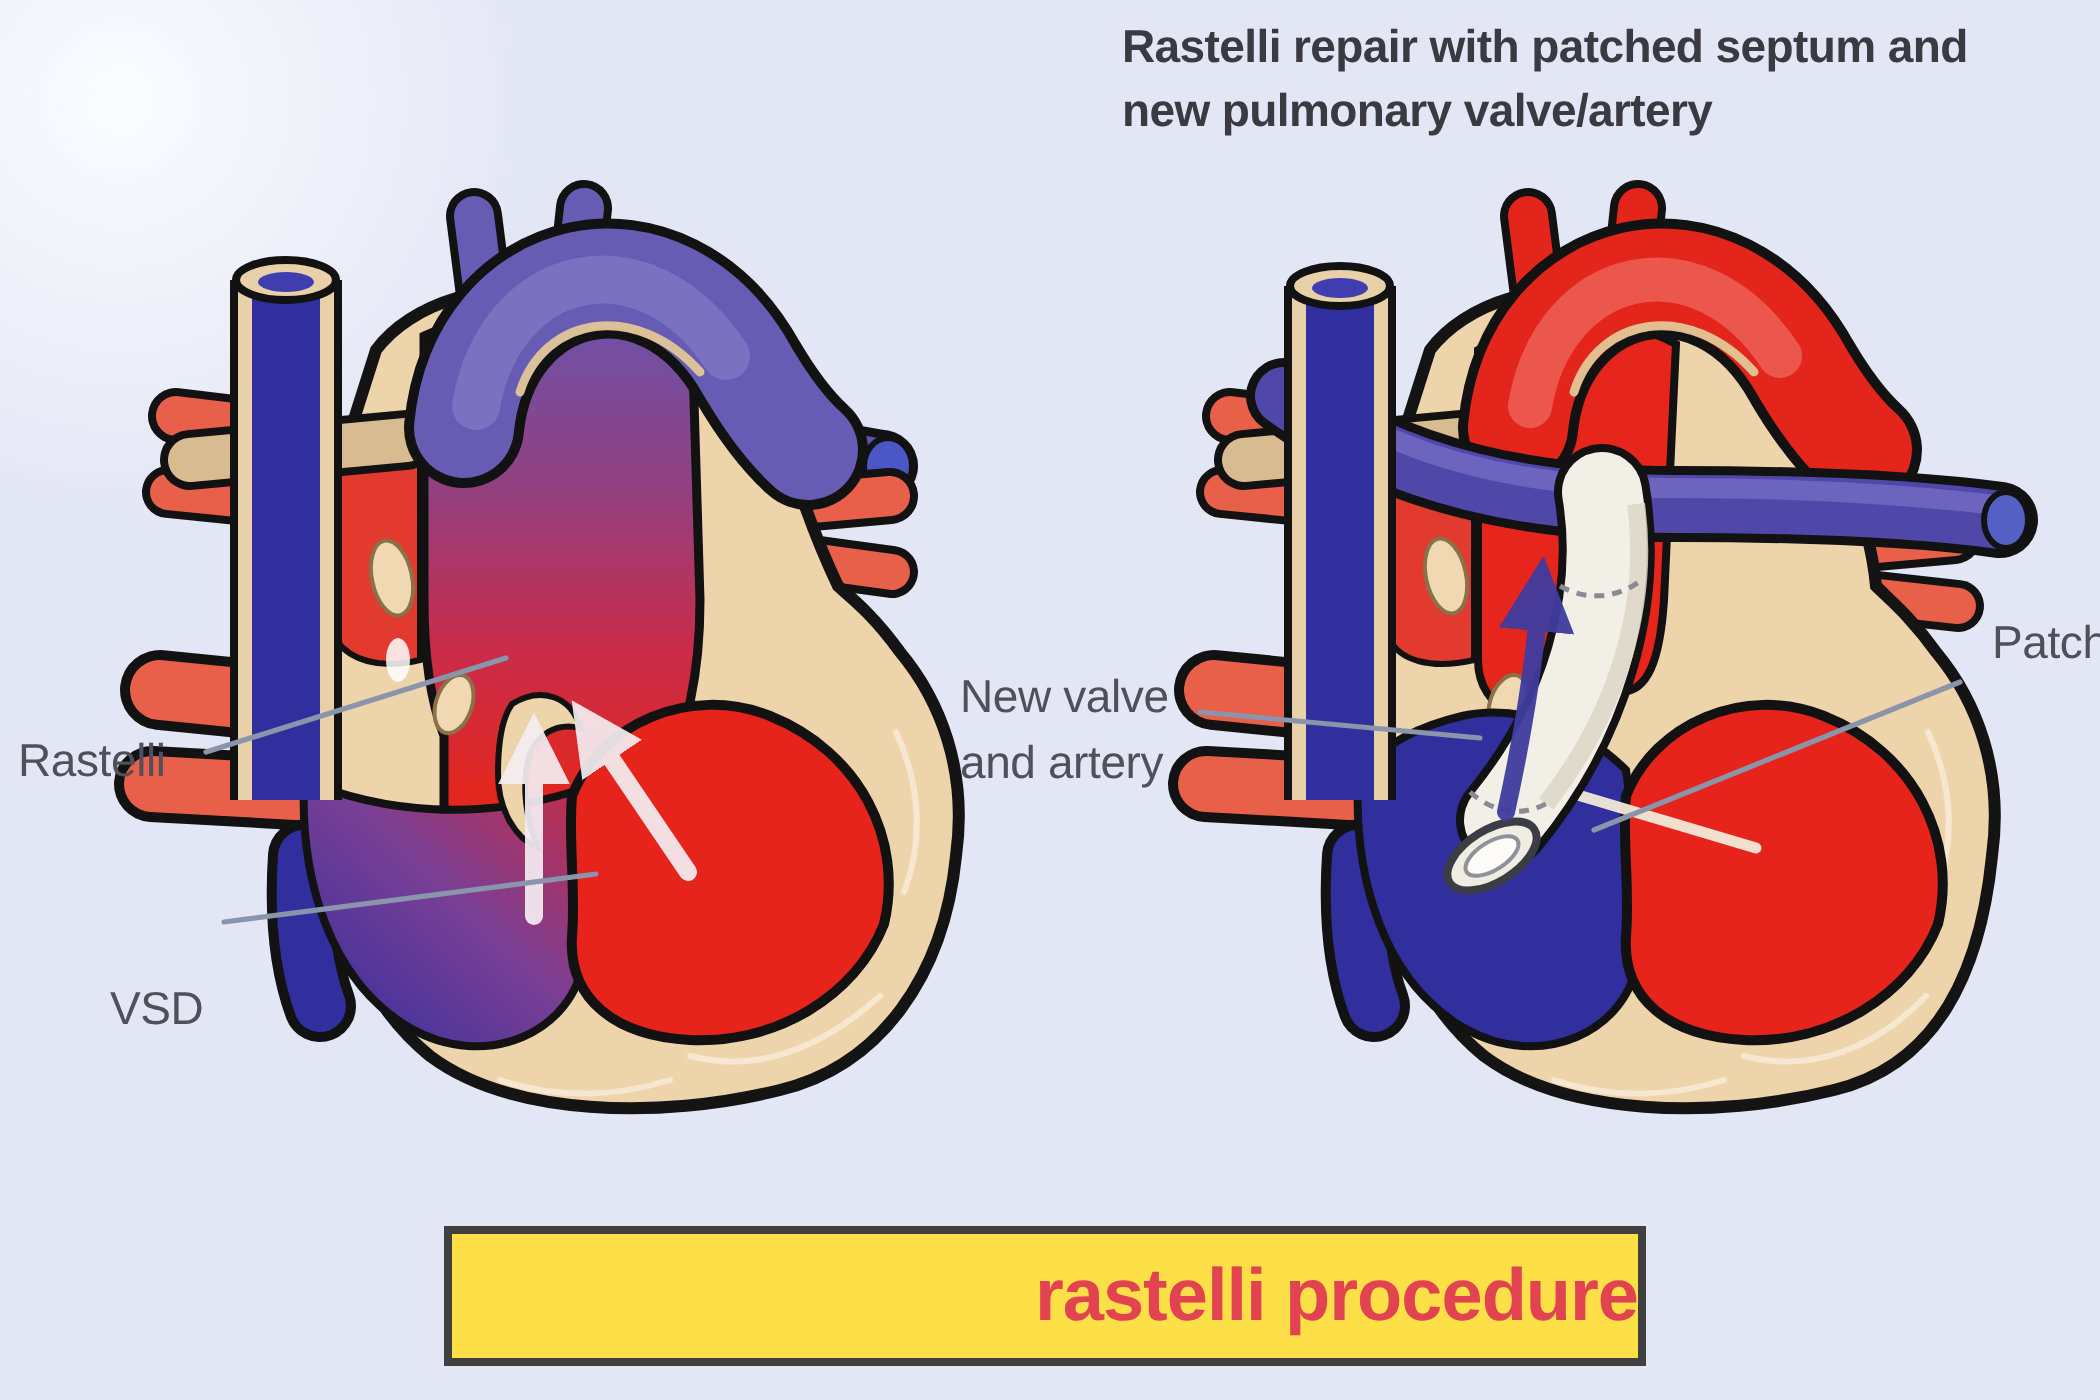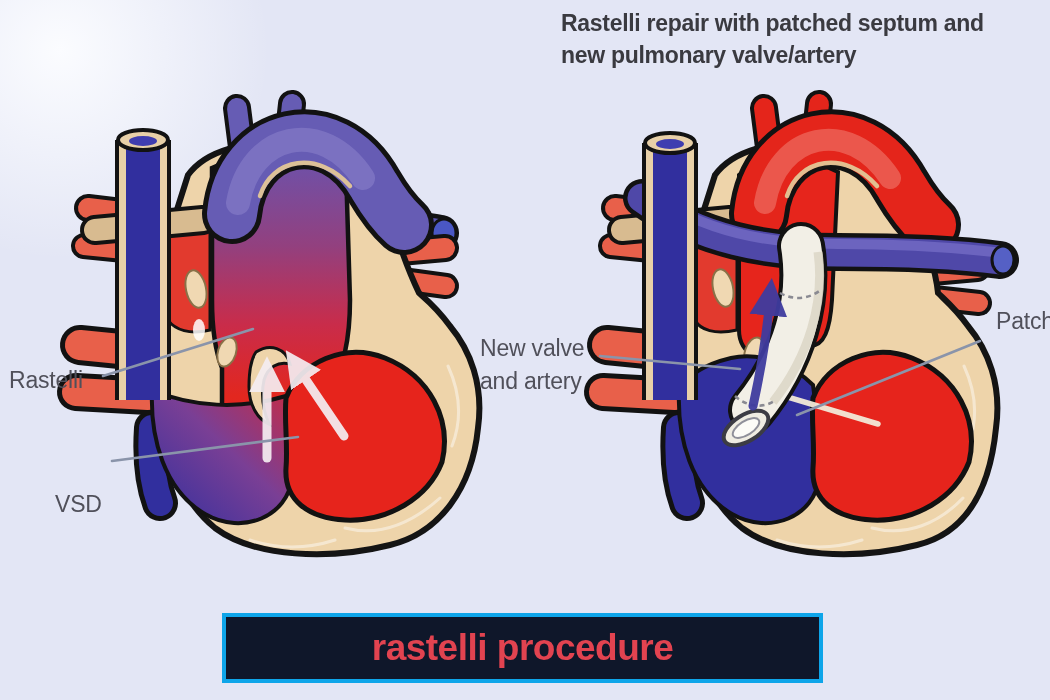--- a/index.html
+++ b/index.html
@@ -18,22 +18,22 @@
   .lbl{
     position:absolute;font-size:23px;color:#50505a;letter-spacing:-0.2px;
     line-height:1.45;
   }
   .lbl.truncus{left:9px;top:364px;}
   .lbl.vsd{left:55px;top:447px;margin-top:41px;}
   .lbl.newvalve{left:480px;top:332px;width:134px;}
   .lbl.patch{left:996px;top:305px;}
   .caption-box{
     position:absolute;left:222px;top:613px;width:593px;height:62px;
-    background:#0f172a;border:4px solid #0ea5e9;
-    display:flex;align-items:center;justify-content:center;
+    background:#fde047;border:4px solid #404040;
+    display:flex;align-items:center;justify-content:flex-end;
   }
   .caption-box span{
     font-size:37px;font-weight:bold;color:#e24350;letter-spacing:-0.5px;
   }
 </style>
 </head>
 <body>
 
 <div id="stage">
 

